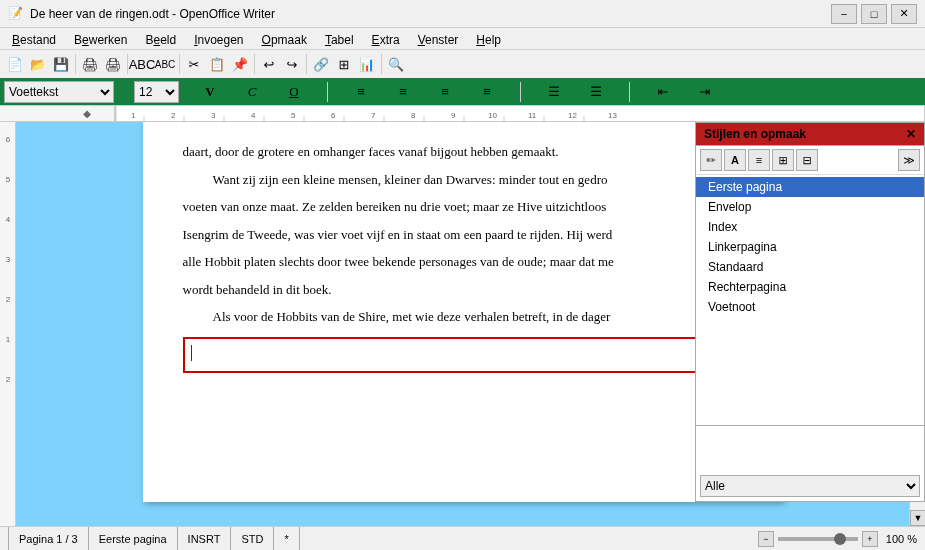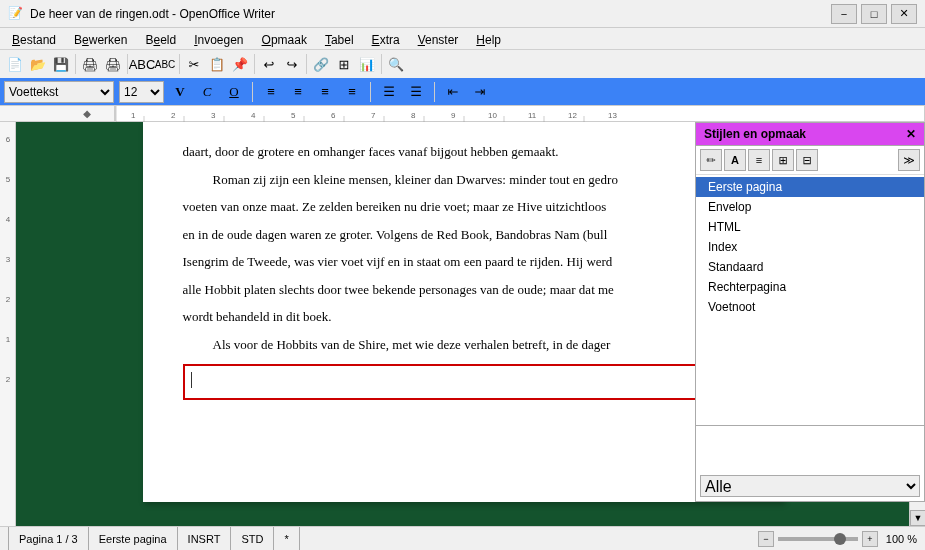--- a/index.html
+++ b/index.html
@@ -47,23 +47,23 @@
       font-size: 13px;
     }
     .tb-sep { width: 1px; height: 20px; background: #ccc; margin: 0 2px; }
 
     
     .format-toolbar {
       display: flex;
       align-items: center;
       padding: 2px 4px;
       height: 28px;
-      gap: 5px;
+      gap: 20px;
       border-bottom: 1px solid #ccc;
-      background: #3b82f6;
+      background: #15803d;
     }
     .style-select {
       width: 110px; height: 22px; font-size: 12px; border: 1px solid #aaa;
     }
     .font-select {
       width: 160px; height: 22px; font-size: 12px; border: 1px solid #aaa;
     }
     .size-select {
       width: 45px; height: 22px; font-size: 12px; border: 1px solid #aaa;
     }
@@ -102,21 +102,21 @@
     .left-ruler {
       width: 16px;
       background: #f5f5f5;
       border-right: 1px solid #ccc;
       position: relative;
     }
 
     
     .doc-area {
       flex: 1;
-      background: #14532d;
+      background: #7dd3fc;
       overflow: auto;
       position: relative;
     }
 
     .page {
       background: white;
       width: 640px;
       min-height: 380px;
       margin: 0 auto;
       padding: 20px 40px;
@@ -173,21 +173,21 @@
       border: 1px solid #aaa;
       position: absolute;
       right: 0;
       top: 0;
       height: calc(100% - 24px);
       z-index: 10;
       display: flex;
       flex-direction: column;
     }
     .style-panel-header {
-      background: #d946ef;
+      background: #b91c1c;
       padding: 4px 8px;
       font-size: 12px;
       font-weight: bold;
       border-bottom: 1px solid #aaa;
       display: flex;
       justify-content: space-between;
       align-items: center;
     }
     .style-panel-toolbar {
       display: flex;
@@ -212,21 +212,21 @@
     }
     .style-list-item.highlighted { background: #316ac5; color: white; }
     .style-panel-footer {
       border-top: 1px solid #aaa;
       padding: 4px;
       display: flex;
       align-items: center;
       gap: 4px;
     }
     .alle-select {
-      flex: 1; height: 22px; font-size: 16px; border: 1px solid #aaa; margin-top: 45px;
+      flex: 1; height: 22px; font-size: 12px; border: 1px solid #aaa; margin-top: 45px;
     }
 
     
     .status-bar {
       height: 24px;
       background: #f0f0f0;
       border-top: 1px solid #ccc;
       display: flex;
       align-items: center;
       padding: 0 8px;
@@ -386,24 +386,23 @@
       <text x="8" y="220" font-size="8" fill="#666" text-anchor="middle">1</text>
       <text x="8" y="260" font-size="8" fill="#666" text-anchor="middle">2</text>
     </svg>
   </div>
 
   <div class="doc-area" style="position:relative;">
     <div class="page">
       <div class="page-text">
         <p>daart, door de grotere en omhanger faces vanaf bijgout hebben gemaakt.</p>
         <p>
-          <span style="display:inline-block;width:30px;"></span><span>Roman zij zijn een kleine mensen, kleiner dan Dwarves: minder tout en gedro</span>
+          <span style="display:inline-block;width:30px;"></span><span>Want zij zijn een kleine mensen, kleiner dan Dwarves: minder tout en gedro</span>
         </p>
         <p>voeten van onze maat. Ze zelden bereiken nu drie voet; maar ze Hive uitzichtloos</p>
-        <p>en in de oude dagen waren ze groter. Volgens de Red Book, Bandobras Nam (bull</p>
         <p>Isengrim de Tweede, was vier voet vijf en in staat om een paard te rijden. Hij werd</p>
         <p>alle Hobbit platen slechts door twee bekende personages van de oude; maar dat me</p>
         <p>wordt behandeld in dit boek.</p>
         <p>
           <span style="display:inline-block;width:30px;"></span><span>Als voor de Hobbits van de Shire, met wie deze verhalen betreft, in de dager</span>
         </p>
       </div>
       <div class="text-cursor-box">
         <span class="cursor-line"></span>
       </div>
@@ -428,22 +427,22 @@
       <button class="sp-btn" style="font-weight:bold;">A</button>
       <button class="sp-btn">≡</button>
       <button class="sp-btn">⊞</button>
       <button class="sp-btn">⊟</button>
       <div style="flex:1;"></div>
       <button class="sp-btn">≫</button>
     </div>
     <div class="style-list">
       <div class="style-list-item highlighted">Eerste pagina</div>
       <div class="style-list-item">Envelop</div>
-      <div class="style-list-item">HTML</div>
       <div class="style-list-item">Index</div>
+      <div class="style-list-item">Linkerpagina</div>
       <div class="style-list-item">Standaard</div>
       <div class="style-list-item">Rechterpagina</div>
       <div class="style-list-item">Voetnoot</div>
     </div>
     <div class="style-panel-footer">
       <select class="alle-select">
         <option>Alle</option>
       </select>
     </div>
   </div>

